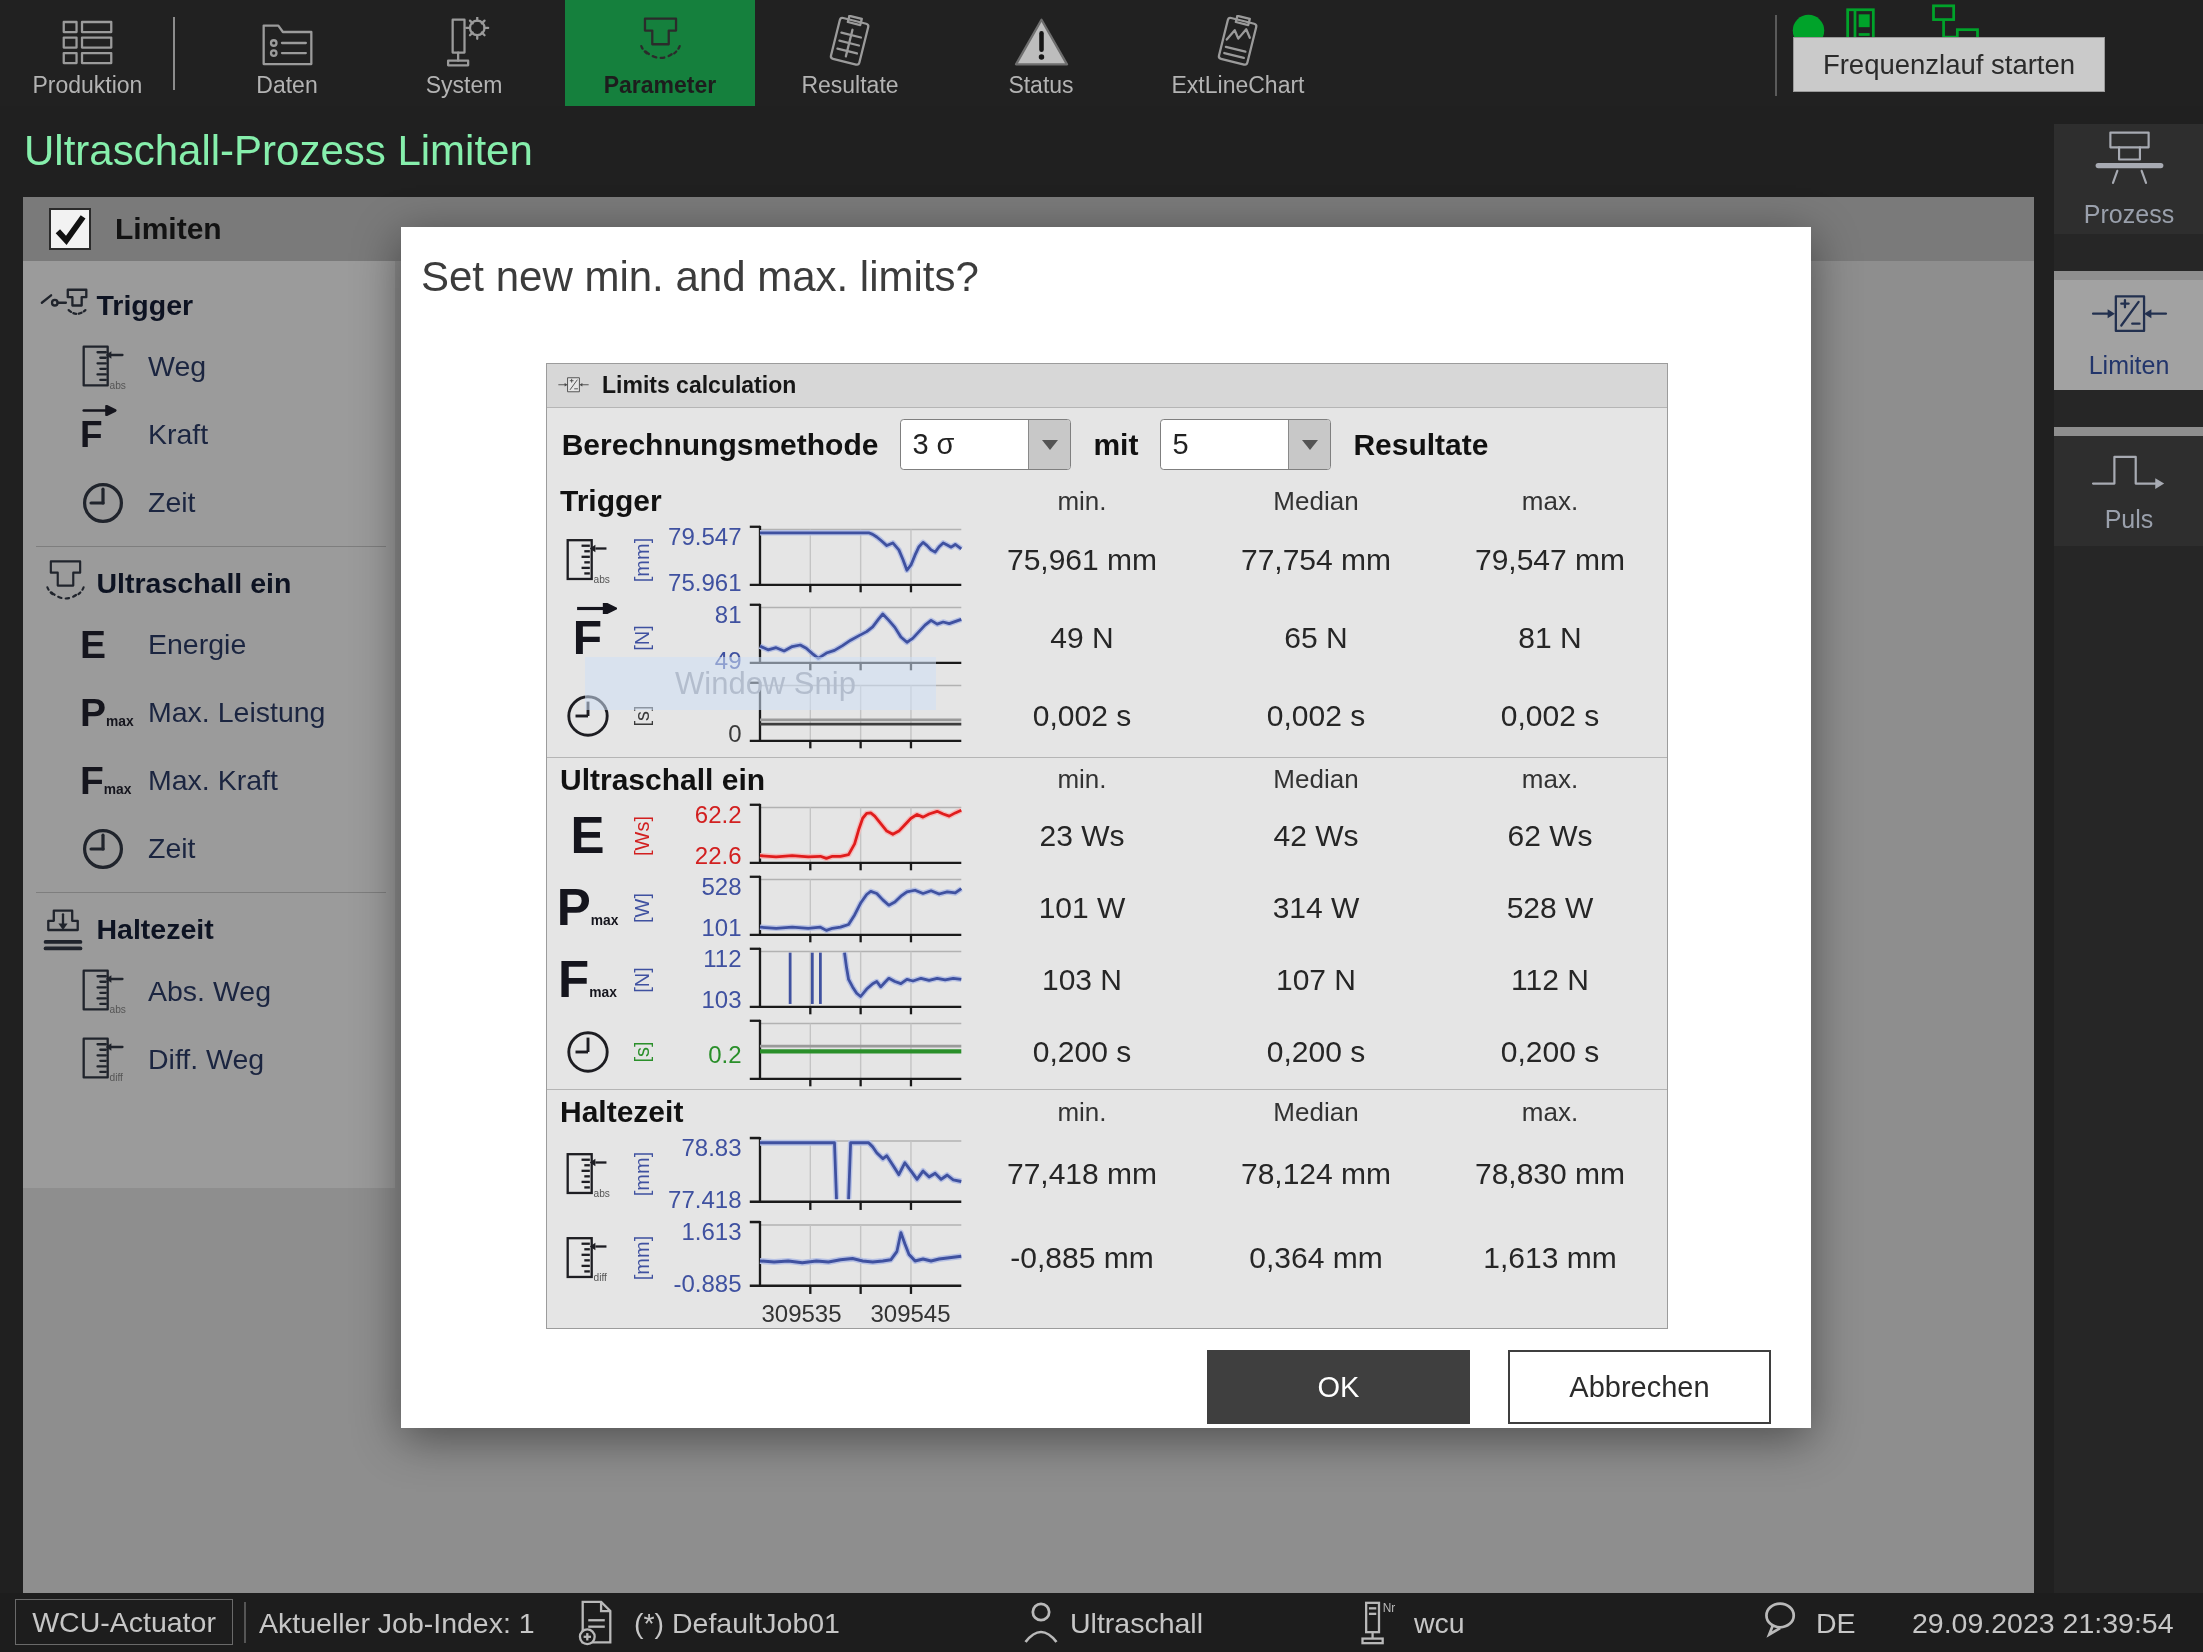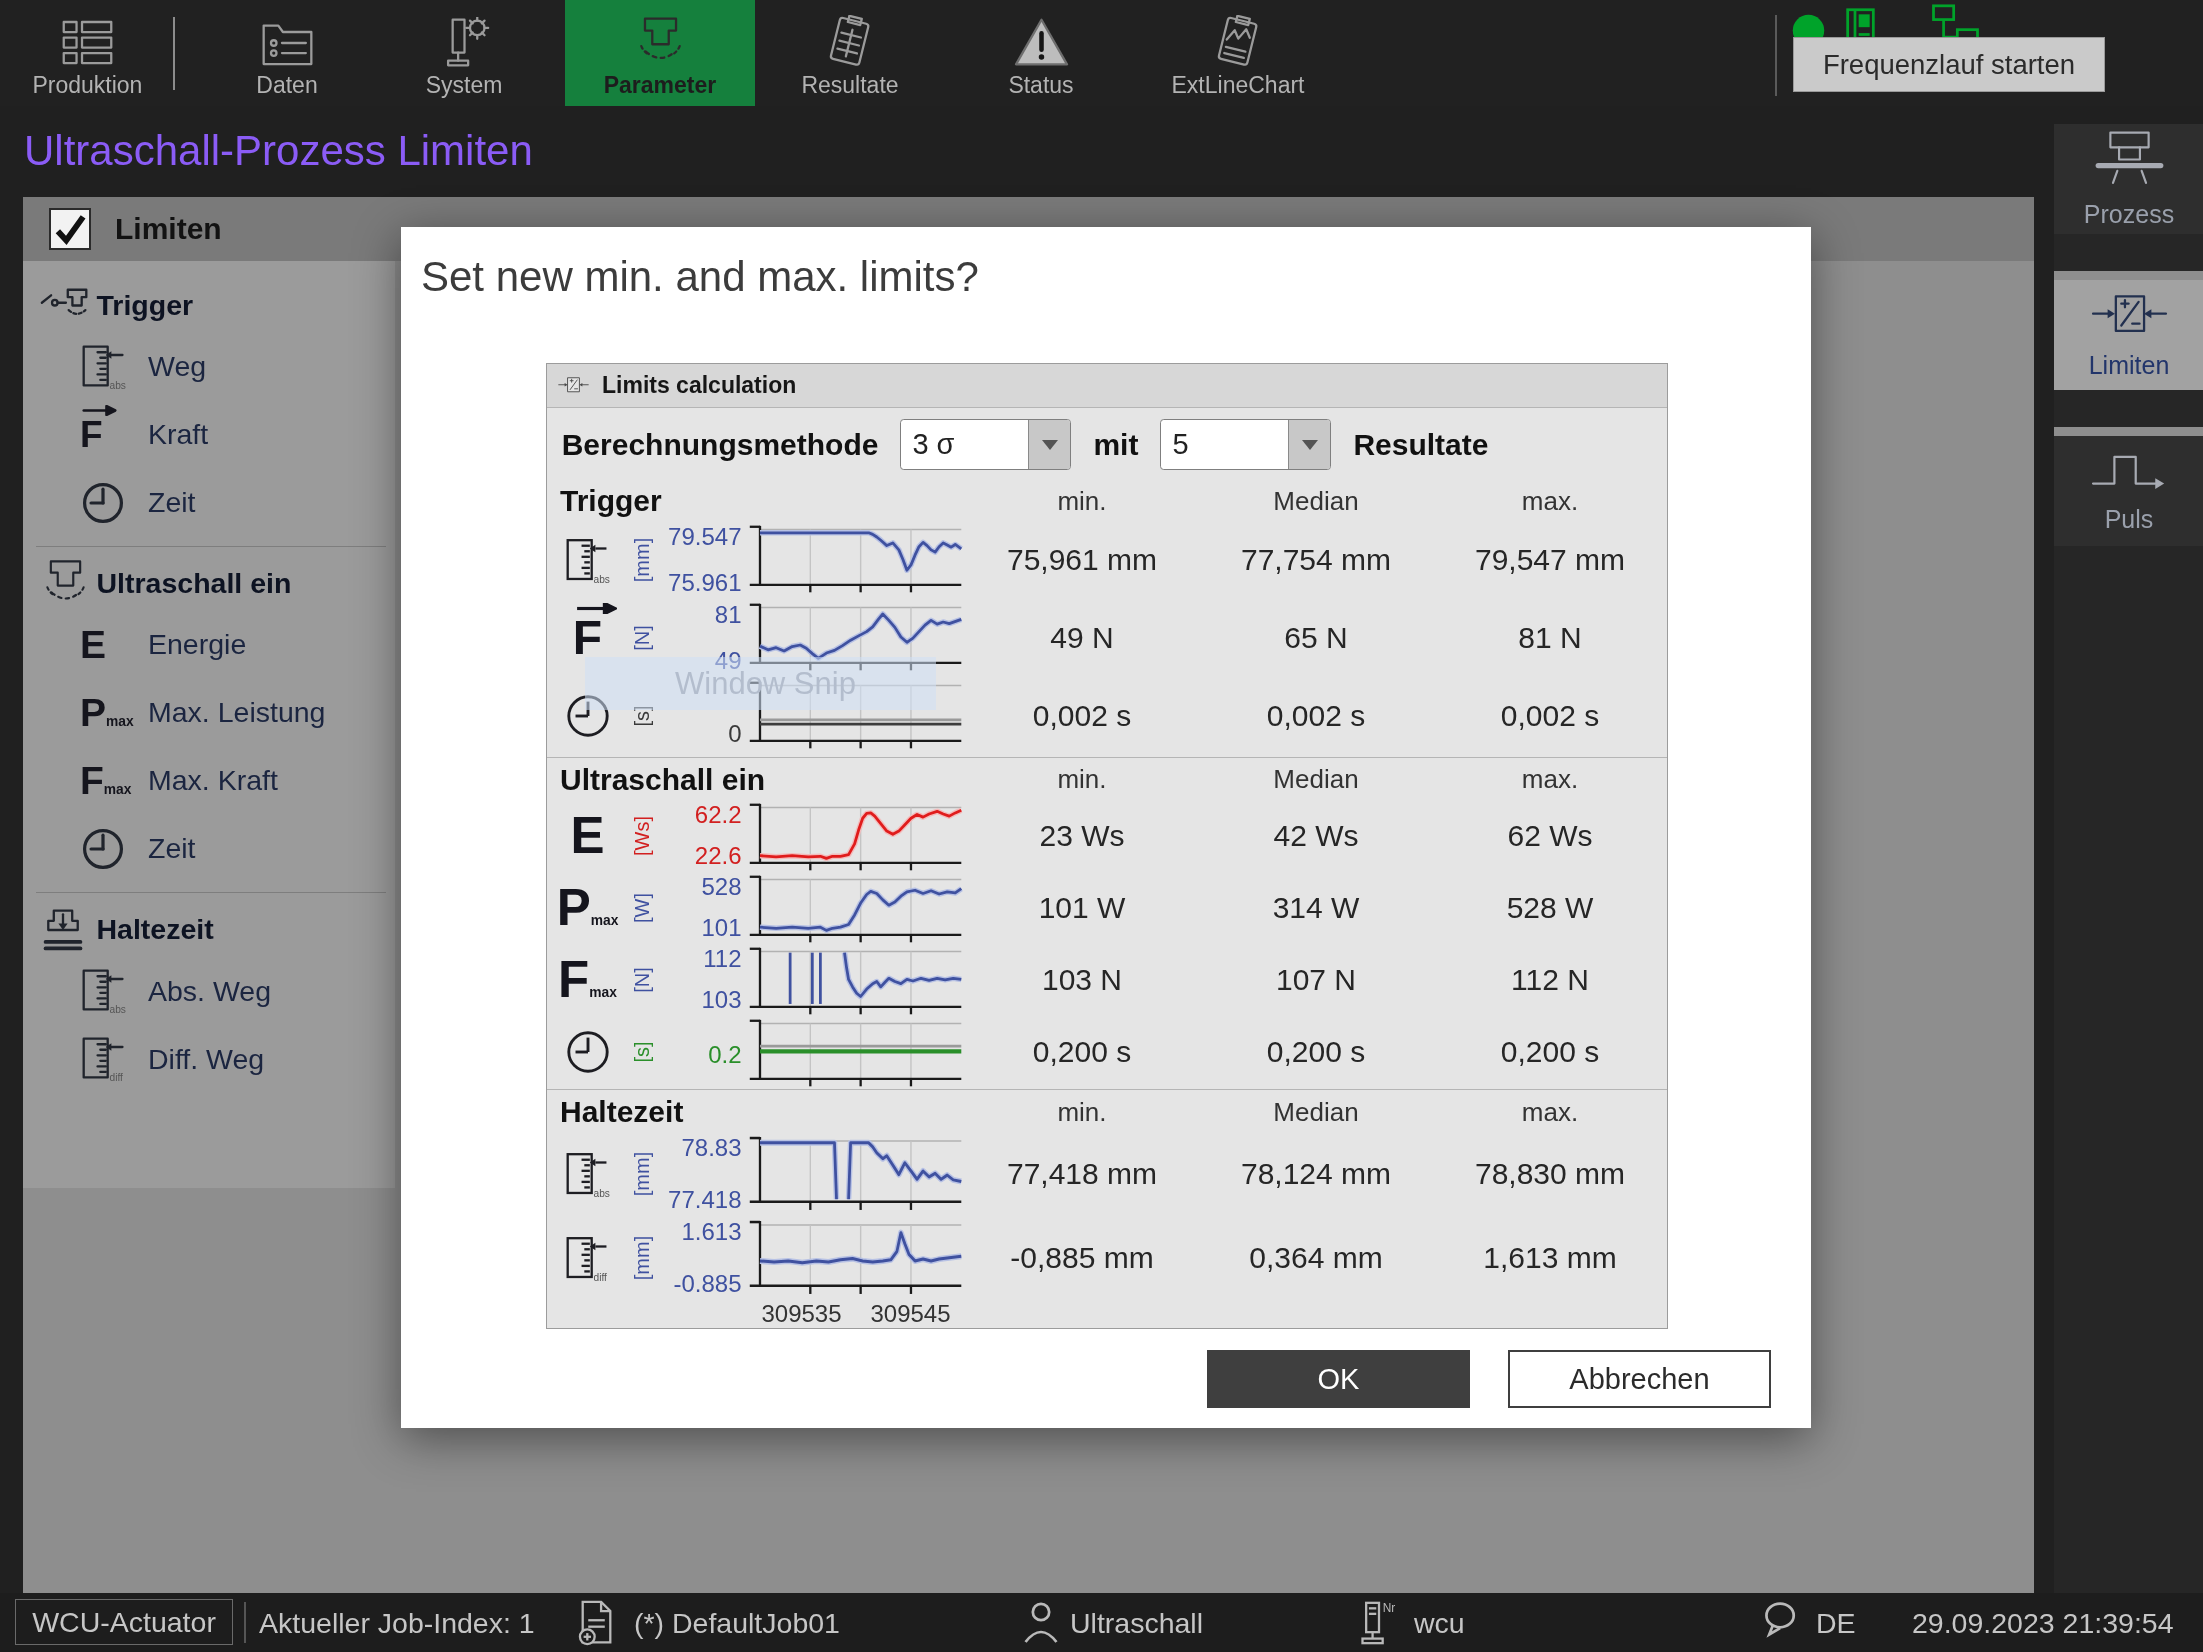--- a/index.html
+++ b/index.html
@@ -13,21 +13,21 @@
   .tab{position:absolute;top:0;height:106px;display:flex;flex-direction:column;align-items:center;justify-content:flex-end;padding-bottom:7.3px;color:#9b9b9b;cursor:default;}
   .tab .tlabel{font-size:23px;color:#b3b3b3;margin-top:3.7px;}
   .tab.selected{background:#15803d;color:#2b2b2b;}
   .tab.selected .tlabel{color:#1d1d1d;font-weight:bold;}
   .tabsep{position:absolute;left:173px;top:16.5px;width:1.8px;height:73px;background:#8c8c8c;}
   .tb-divider{position:absolute;left:1775px;top:14.7px;width:1.8px;height:81px;background:#5a5a5a;}
   .ind{position:absolute;color:#00a32a;}
   #freq-btn{position:absolute;left:1793px;top:37px;width:312px;height:55px;background:#cacaca;border:0.9px solid #9a9a9a;color:#2b2b2b;font-size:27.5px;display:flex;align-items:center;justify-content:center;}
 
   
-  #page-title{position:absolute;left:24px;top:127px;font-size:42px;color:#8b5cf6;}
+  #page-title{position:absolute;left:24px;top:127px;font-size:42px;color:#86efac;}
 
   
   #content{position:absolute;left:23px;top:197px;width:2011px;height:1396px;background:#8e8e8e;}
   #limiten-bar{position:absolute;left:0;top:0;width:100%;height:64px;background:#7a7a7a;display:flex;align-items:center;}
   #limiten-check{width:42px;height:42px;background:#f2f2f2;border:2.8px solid #2b2b2b;margin-left:26px;display:flex;align-items:center;justify-content:center;}
   #limiten-label{font-size:30px;font-weight:bold;color:#121212;margin-left:24px;}
 
   
   #sidebar{position:absolute;left:0;top:64px;width:372px;height:927px;background:#9b9b9b;padding-top:16.5px;color:#15203a;}
   .sb-head{display:flex;align-items:center;height:55px;padding-left:16.5px;font-size:28.5px;font-weight:bold;color:#0d1322;}
@@ -77,21 +77,21 @@
   .c-axis.single.low .atop{bottom:7.3px;}
   .c-axis.single.mid .atop{bottom:18.4px;}
   .blue{color:#3f51a0;} .red{color:#d22020;} .green{color:#2a8f2a;} .darkc{color:#3a3a3a;}
   .c-plot{width:218px;padding-top:2.8px;}
   .c-plot svg{width:218px;height:72px;}
   .lrow.hz .c-plot svg{height:79px;}
   .c-val{flex:1;display:flex;align-items:center;justify-content:center;font-size:30px;color:#262626;}
   #xaxis-row{position:relative;height:33px;margin-left:200px;width:218px;}
   #xaxis-row span{position:absolute;top:0;transform:translateX(-50%);font-size:24px;color:#333;}
   #watermark{position:absolute;left:184px;top:430px;width:351px;height:53px;background:rgba(208,224,245,.55);display:flex;align-items:center;padding-left:90px;font-size:31px;color:#b3bdcd;}
-  .mbtn{position:absolute;top:1123px;width:263px;height:58px;display:flex;align-items:center;justify-content:center;font-size:29px;}
+  .mbtn{position:absolute;top:1123px;width:263px;height:74px;display:flex;align-items:center;justify-content:center;font-size:29px;}
   #ok-btn{left:806px;background:#3f3f3f;color:#fff;}
   #cancel-btn{left:1107px;background:#fff;border:2.8px solid #3f3f3f;color:#2b2b2b;}
 
   
   #statusbar{position:absolute;left:0;top:1593px;width:2204px;height:60px;background:#1d1d1d;color:#c6c6c6;font-size:28.5px;}
   .sb-abs{position:absolute;top:0;height:60px;display:flex;align-items:center;}
   #device-box{left:14.7px;border:1.8px solid #6a6a6a;padding:0 16.5px;height:46px;top:6.4px;}
   #job-index{left:259px;}
   #job-name{left:634px;}
   #user-label{left:1070px;}

